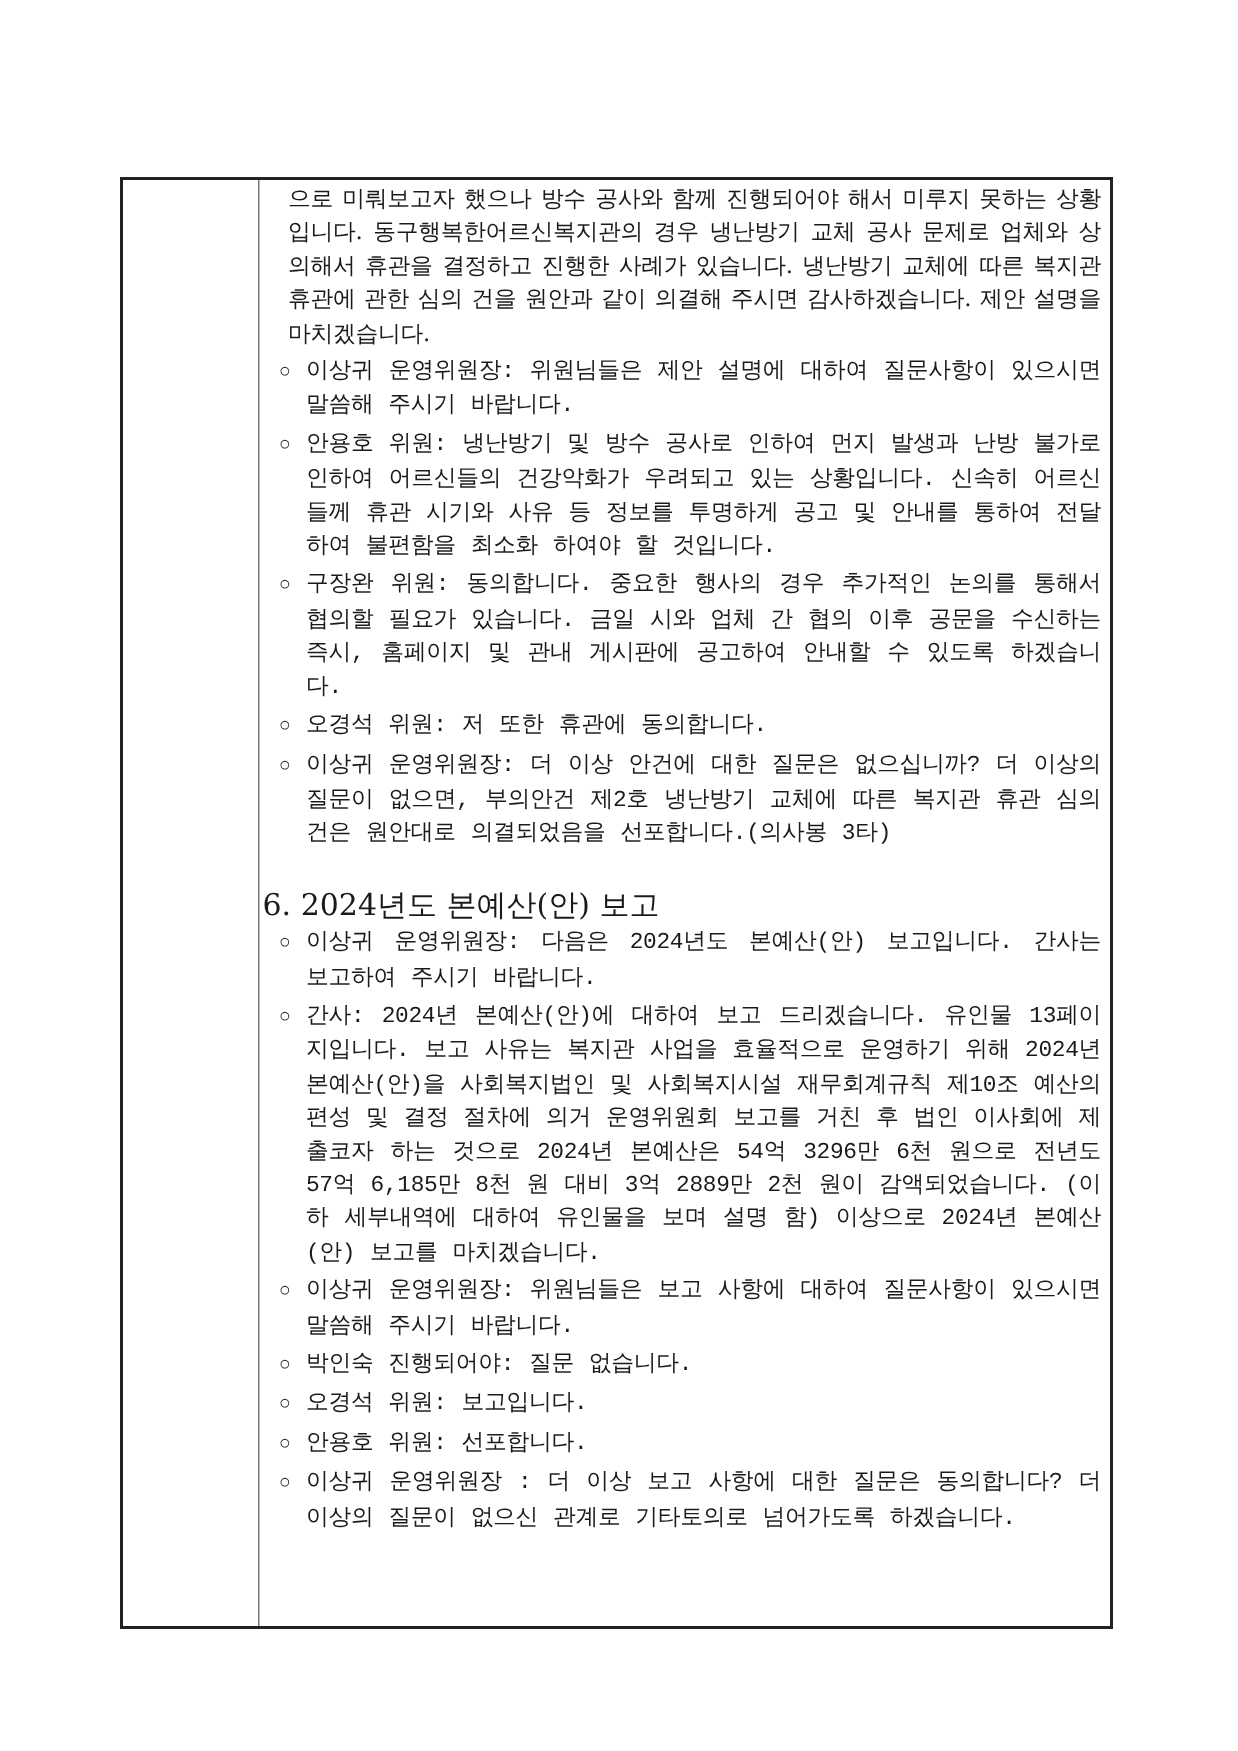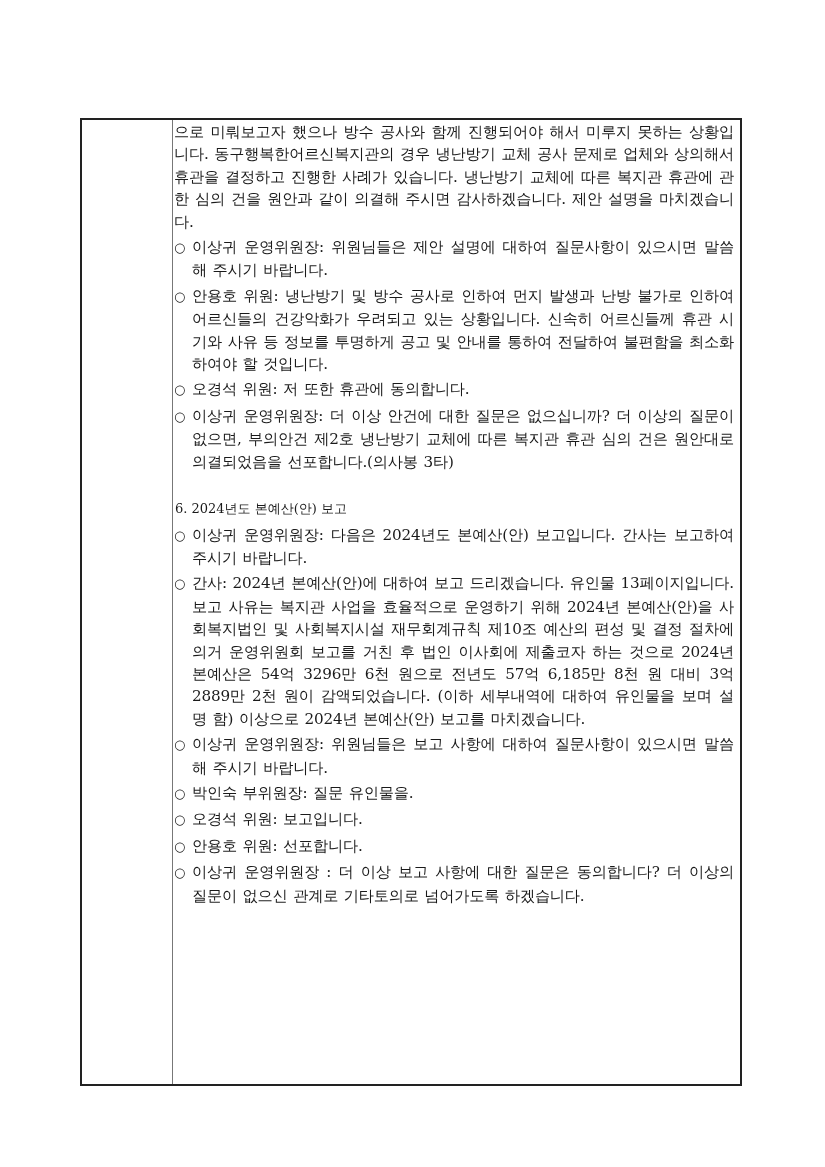--- a/index.html
+++ b/index.html
@@ -5,44 +5,45 @@
   html, body { margin: 0; padding: 0; background: #ffffff; }
   body { width: 825px; height: 1167px; position: relative; overflow: hidden;
          font-family: "DejaVu Serif", "Liberation Serif", serif; color: #1a1a1a; }
   .table-frame { position: absolute; left: 80px; top: 118px; width: 662px; height: 968px;
                  border: 2px solid #222; box-sizing: border-box; }
   .left-cell { position: absolute; left: 0; top: 0; width: 90px; height: 100%;
                border-right: 1px solid #777; }
   .content { position: absolute; left: 92px; top: 0; right: 6px; padding-top: 1px; }
   .para { font-size: 15.2px; line-height: 22.4px; text-align: justify; text-align-last: left;
           letter-spacing: -0.2px; word-spacing: 1px; margin: 0 0 3px 0; }
-  .cont { }
-  .bulleted { padding-left: 18px; text-indent: -18px; }
+  .cont { padding-left: 18px; }
+  .bulleted { padding-left: 30px; text-indent: -18px; font-family: Liberation Mono, monospace; }
   .bullet { display: inline-block; width: 18px; text-indent: 0; font-size: 13px; }
   .gap { height: 22px; }
-  .heading { font-size: 13px; line-height: 22.4px; margin: 0 0 3px 0; padding-left: 1px; }
+  .heading { font-size: 20px; line-height: 22.4px; margin: 0 0 3px 0; padding-left: 1px; }
 </style>
 </head>
 <body>
 
 <div class="table-frame">
   <div class="left-cell"></div>
   <div class="content">
     <p class="para cont">으로 미뤄보고자 했으나 방수 공사와 함께 진행되어야 해서 미루지 못하는 상황입니다. 동구행복한어르신복지관의 경우 냉난방기 교체 공사 문제로 업체와 상의해서 휴관을 결정하고 진행한 사례가 있습니다. 냉난방기 교체에 따른 복지관 휴관에 관한 심의 건을 원안과 같이 의결해 주시면 감사하겠습니다. 제안 설명을 마치겠습니다.</p>
 
     <p class="para bulleted"><span class="bullet">○</span><span>이상귀 운영위원장: 위원님들은 제안 설명에 대하여 질문사항이 있으시면 말씀해 주시기 바랍니다.</span></p>
     <p class="para bulleted"><span class="bullet">○</span><span>안용호 위원: 냉난방기 및 방수 공사로 인하여 먼지 발생과 난방 불가로 인하여 어르신들의 건강악화가 우려되고 있는 상황입니다. 신속히 어르신들께 휴관 시기와 사유 등 정보를 투명하게 공고 및 안내를 통하여 전달하여 불편함을 최소화 하여야 할 것입니다.</span></p>
+    <p class="para bulleted"><span class="bullet">○</span><span>구장완 위원: 동의합니다. 중요한 행사의 경우 추가적인 논의를 통해서 협의할 필요가 있습니다. 금일 시와 업체 간 협의 이후 공문을 수신하는 즉시, 홈페이지 및 관내 게시판에 공고하여 안내할 수 있도록 하겠습니다.</span></p>
     <p class="para bulleted"><span class="bullet">○</span><span>오경석 위원: 저 또한 휴관에 동의합니다.</span></p>
     <p class="para bulleted"><span class="bullet">○</span><span>이상귀 운영위원장: 더 이상 안건에 대한 질문은 없으십니까? 더 이상의 질문이 없으면, 부의안건 제2호 냉난방기 교체에 따른 복지관 휴관 심의 건은 원안대로 의결되었음을 선포합니다.(의사봉 3타)</span></p>
 
     <div class="gap"></div>
 
     <p class="heading">6. 2024년도 본예산(안) 보고</p>
 
     <p class="para bulleted"><span class="bullet">○</span><span>이상귀 운영위원장: 다음은 2024년도 본예산(안) 보고입니다. 간사는 보고하여 주시기 바랍니다.</span></p>
     <p class="para bulleted"><span class="bullet">○</span><span>간사: 2024년 본예산(안)에 대하여 보고 드리겠습니다. 유인물 13페이지입니다. 보고 사유는 복지관 사업을 효율적으로 운영하기 위해 2024년 본예산(안)을 사회복지법인 및 사회복지시설 재무회계규칙 제10조 예산의 편성 및 결정 절차에 의거 운영위원회 보고를 거친 후 법인 이사회에 제출코자 하는 것으로 2024년 본예산은 54억 3296만 6천 원으로 전년도 57억 6,185만 8천 원 대비 3억 2889만 2천 원이 감액되었습니다. (이하 세부내역에 대하여 유인물을 보며 설명 함) 이상으로 2024년 본예산(안) 보고를 마치겠습니다.</span></p>
     <p class="para bulleted"><span class="bullet">○</span><span>이상귀 운영위원장: 위원님들은 보고 사항에 대하여 질문사항이 있으시면 말씀해 주시기 바랍니다.</span></p>
-    <p class="para bulleted"><span class="bullet">○</span><span>박인숙 부위원장: 질문 유인물을.</span></p>
+    <p class="para bulleted"><span class="bullet">○</span><span>박인숙 진행되어야: 질문 없습니다.</span></p>
     <p class="para bulleted"><span class="bullet">○</span><span>오경석 위원: 보고입니다.</span></p>
     <p class="para bulleted"><span class="bullet">○</span><span>안용호 위원: 선포합니다.</span></p>
     <p class="para bulleted"><span class="bullet">○</span><span>이상귀 운영위원장 : 더 이상 보고 사항에 대한 질문은 동의합니다? 더 이상의 질문이 없으신 관계로 기타토의로 넘어가도록 하겠습니다.</span></p>
   </div>
 </div>
 
 </body></html>

